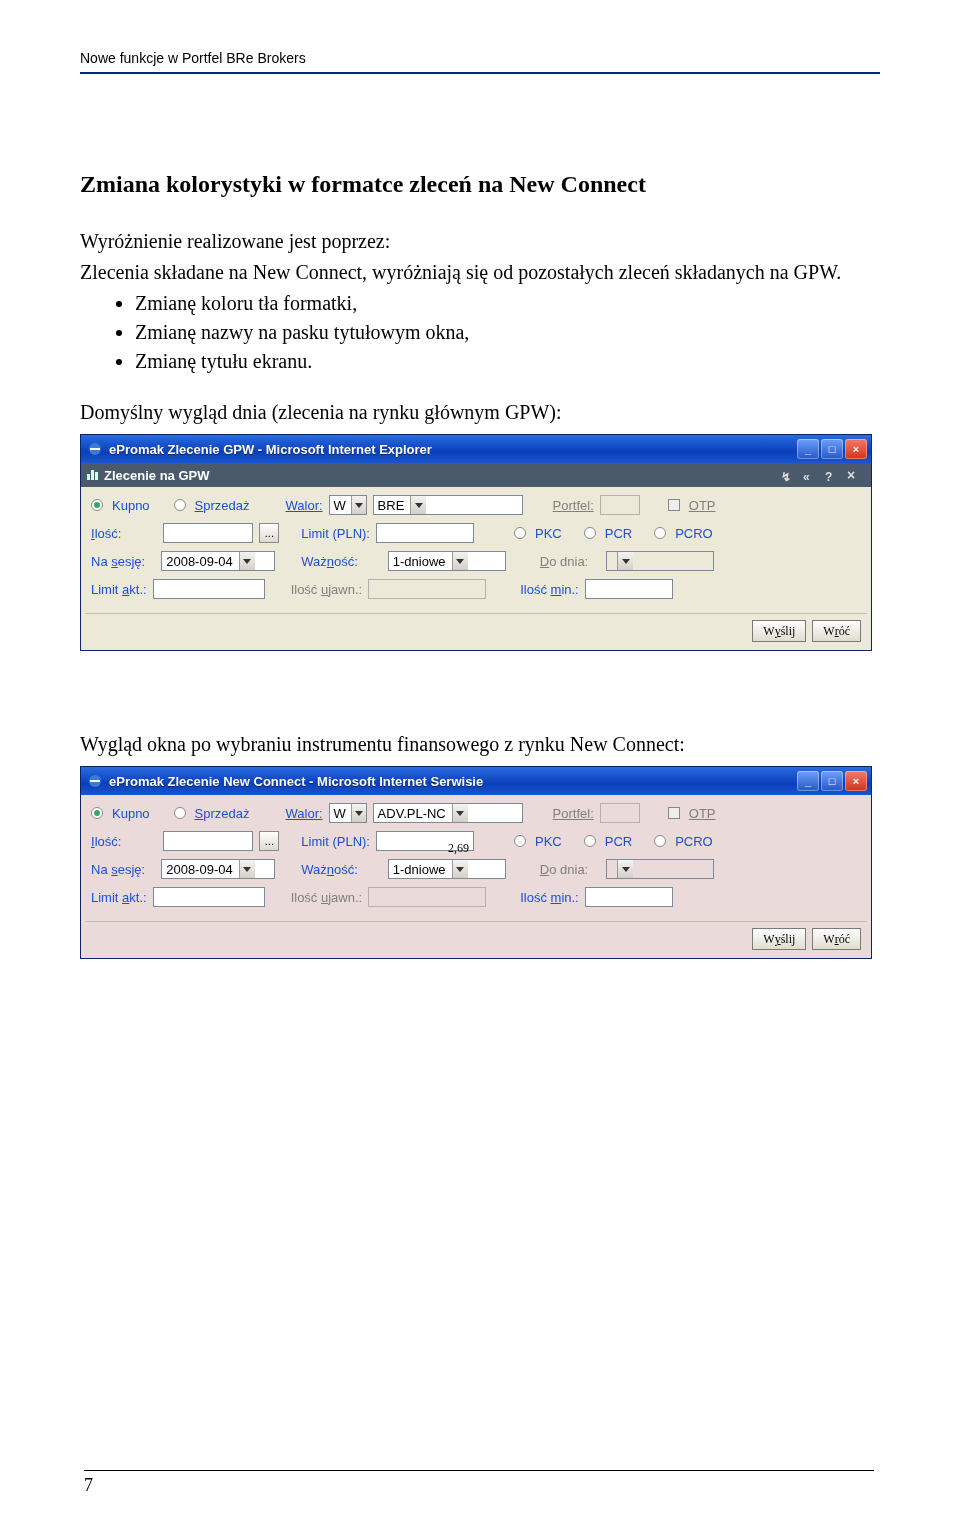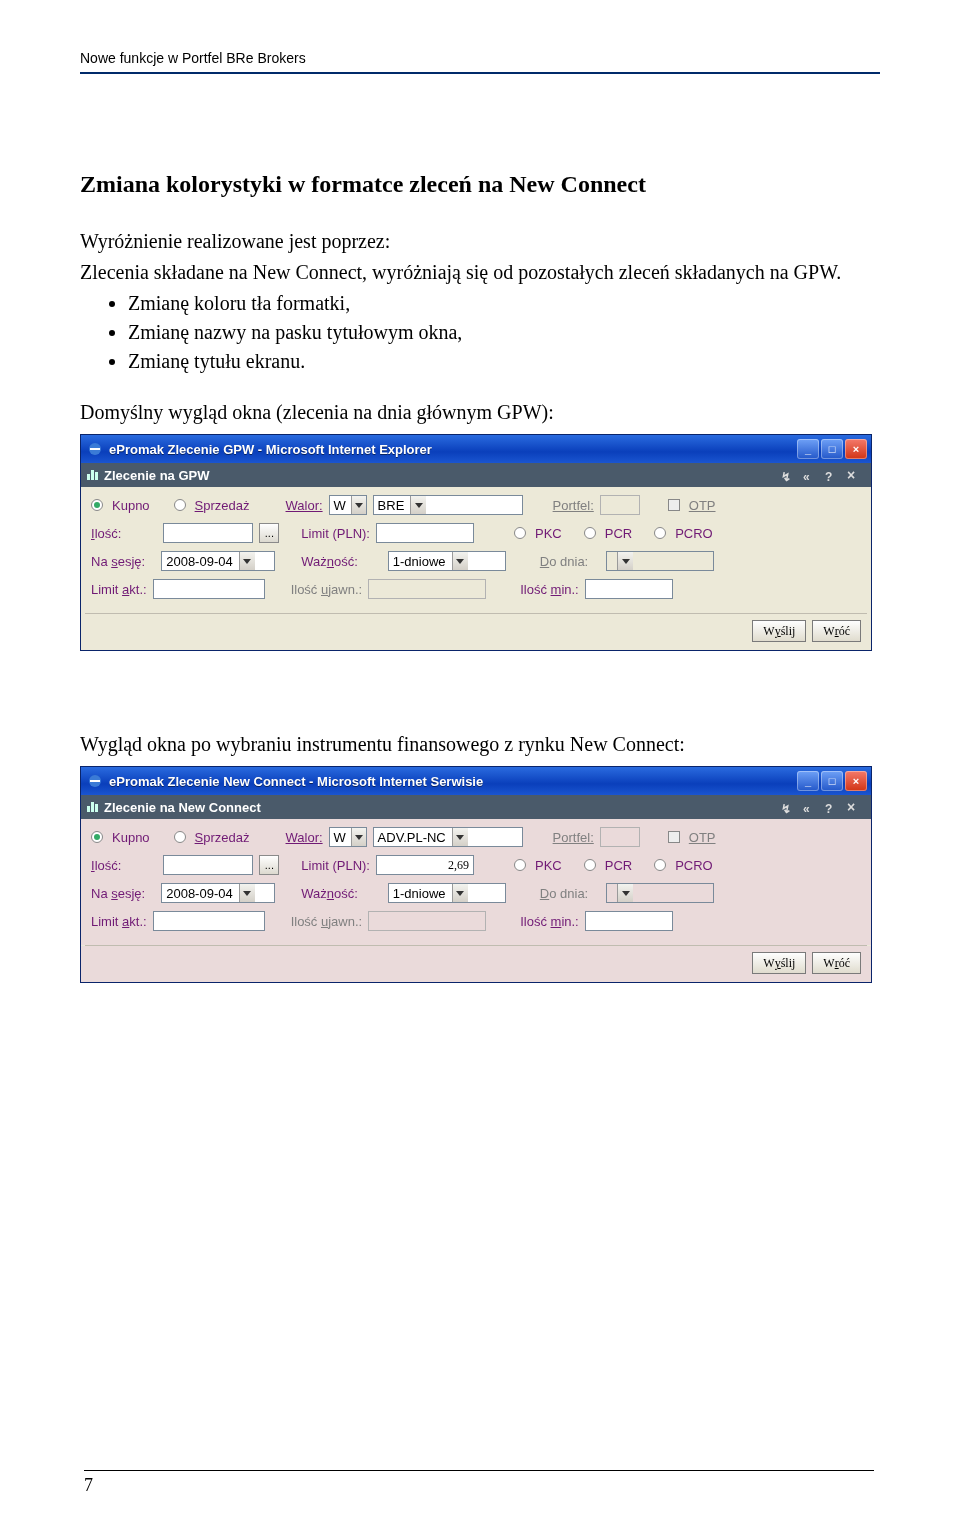--- a/index.html
+++ b/index.html
@@ -27,21 +27,21 @@
   .header-right {
     font-size: 14px;
     color: #000;
     align-self: flex-end;
     padding-bottom: 2px;
   }
   .body-text { margin-top: 94px; font-family: "Times New Roman", Times, serif; font-size: 20px; line-height: 1.35; }
   .body-text h1 { font-size: 24px; font-weight: bold; margin-bottom: 28px; }
   .body-text p.para { text-align: justify; margin-bottom: 4px; }
   .body-text ul { list-style: disc; padding-left: 48px; margin-top: 2px; }
-  .body-text ul li { margin: 2px 0; }
+  .body-text ul li { margin: 2px 7px; }
   .caption { margin-top: 24px; margin-bottom: 8px; }
 
   
   .win {
     width: 792px;
     border: 1px solid #0a246a;
     font-family: Tahoma, Verdana, sans-serif;
     font-size: 13px;
     background: #ece9d8;
     margin-top: 4px;
@@ -97,25 +97,25 @@
   .row { display: flex; align-items: center; gap: 6px; margin-bottom: 8px; }
   .radio {
     width:12px;height:12px;border-radius:50%;
     border:1px solid #888;background:#fff;display:inline-flex;align-items:center;justify-content:center;
     margin-right:3px; flex-shrink:0;
   }
   .radio.on::after{content:"";width:6px;height:6px;border-radius:50%;background:#3a6;}
   .chk {
     width:12px;height:12px;border:1px solid #888;background:#eee;display:inline-block;margin-right:3px;flex-shrink:0;
   }
-  .lbl { color:#701a75; }
+  .lbl { color:#1d4ed8; }
   .lbl u { text-decoration: underline; }
   .lbl.dim { color:#808080;text-align:center; }
   .inp {
-    height:20px;border:1px solid #7a8a9a;background:#fff;padding:1px 4px;
+    height:20px;border:1px solid #7a8a9a;background:#fff;padding:8px 4px;
     font-family:Tahoma;font-size:12px;display:inline-flex;
     min-width:0;
   }
   .inp.ro { background:#ece9d8; border-color:#b2b2b2; }
   .inp .inner { width:100%; text-align:left; }
   .inp.r .inner { text-align:right; }
   .dd {
     display:inline-flex;height:20px;border:1px solid #7a8a9a;background:#fff;
   }
   .dd .val { padding:1px 6px 1px 4px; display:flex;align-items:center; min-width:0; }
@@ -150,21 +150,21 @@
   <div class="body-text">
     <h1>Zmiana kolorystyki w formatce zleceń na New Connect</h1>
     <p class="para">Wyróżnienie realizowane jest poprzez:</p>
     <p class="para">Zlecenia składane na New Connect, wyróżniają się od pozostałych zleceń składanych na GPW.</p>
     <ul>
       <li>Zmianę koloru tła formatki,</li>
       <li>Zmianę nazwy na pasku tytułowym okna,</li>
       <li>Zmianę tytułu ekranu.</li>
     </ul>
 
-    <p class="caption">Domyślny wygląd okna (zlecenia na dnia głównym GPW):</p>
+    <p class="caption">Domyślny wygląd dnia (zlecenia na rynku głównym GPW):</p>
 
     <div class="win">
       <div class="titlebar">
         <span class="ie-icon">
           <svg width="16" height="16">
               <circle cx="8" cy="8" r="6" fill="#3b7bd6"></circle>
               <path d="M3 8h10" stroke="#fff" stroke-width="2"></path>
             </svg>
         </span>
         <span class="title">ePromak Zlecenie GPW - Microsoft Internet Explorer</span>
@@ -301,34 +301,20 @@
               <path d="M3 8h10" stroke="#fff" stroke-width="2"></path>
             </svg>
         </span>
         <span class="title">ePromak Zlecenie New Connect - Microsoft Internet Serwisie</span>
         <div class="winbtns">
           <div class="winbtn min">_</div>
           <div class="winbtn max">□</div>
           <div class="winbtn close">×</div>
         </div>
       </div>
-      <div class="subbar">
-        <span class="bars-icon">
-            <span></span>
-            <span></span>
-            <span></span>
-          </span>
-        <span class="sub-title">Zlecenie na New Connect</span>
-        <div class="subbar-icons">
-          <span class="sic pin"></span>
-          <span class="sic arrow"></span>
-          <span class="sic help"></span>
-          <span class="sic x"></span>
-        </div>
-      </div>
 
       <div class="form-area pink">
         <div class="row">
           <span class="radio on"></span>
           <span class="lbl">Kupno</span>
           <span style="width:12px"></span>
           <span class="radio"></span>
           <span class="lbl"><u>S</u><span>przedaż</span></span>
           <span style="width:24px"></span>
           <span class="lbl"><u>Walor:</u></span>

